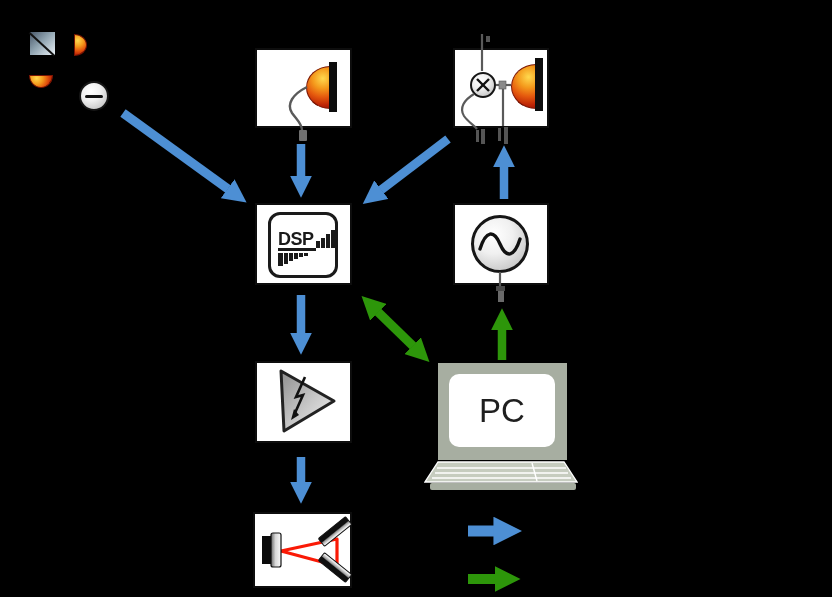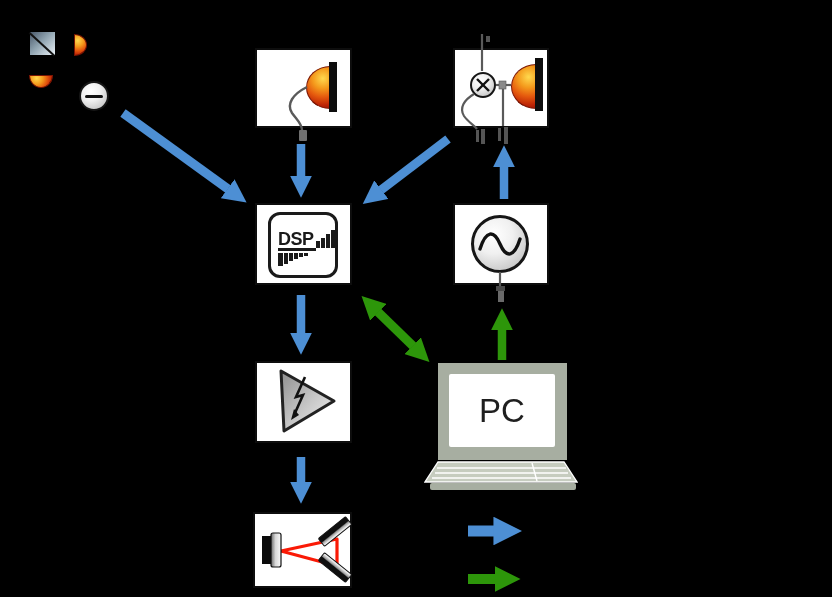--- a/index.html
+++ b/index.html
@@ -16,21 +16,21 @@
     background:radial-gradient(circle at 25% 28%, #ffd94e 0%, #f49a1c 35%, #e55a0e 60%, #bd2406 85%, #841403 100%);}
   .disc-down-sm{position:absolute;border:1px solid #7a1503;box-sizing:border-box;
     border-radius:0 0 50% 50% / 0 0 100% 100%;
     background:radial-gradient(circle at 30% 20%, #ffd94e 0%, #f49a1c 35%, #e55a0e 60%, #bd2406 85%, #841403 100%);}
   .gray-circle{position:absolute;border-radius:50%;box-sizing:border-box;border:2px solid #161616;
     background:radial-gradient(circle at 38% 32%, #ffffff 0%, #f0f0f0 40%, #cdcdcd 75%, #b2b2b2 100%);}
   .dsp-square{position:absolute;border:3px solid #1a1a1a;border-radius:12px;box-sizing:border-box;background:#fff;}
   .dsp-text{position:absolute;font-weight:bold;font-size:18px;letter-spacing:-0.5px;color:#1a1a1a;line-height:1;}
   .blk{position:absolute;background:#1a1a1a;}
   .screen{position:absolute;background:#a7aea1;}
-  .screen-inner{position:absolute;background:#fff;border-radius:2px;display:flex;align-items:center;justify-content:center;}
+  .screen-inner{position:absolute;background:#fff;border-radius:10px;display:flex;align-items:center;justify-content:center;}
   .pc-text{font-size:33px;color:#1f1f1f;}
   .base-bar{position:absolute;background:#a7aea1;border-radius:2px;}
   svg{display:block;}
   .overlay{position:absolute;left:0;top:0;pointer-events:none;}
 </style>
 </head>
 <body>
 
 <div id="canvas">
 

